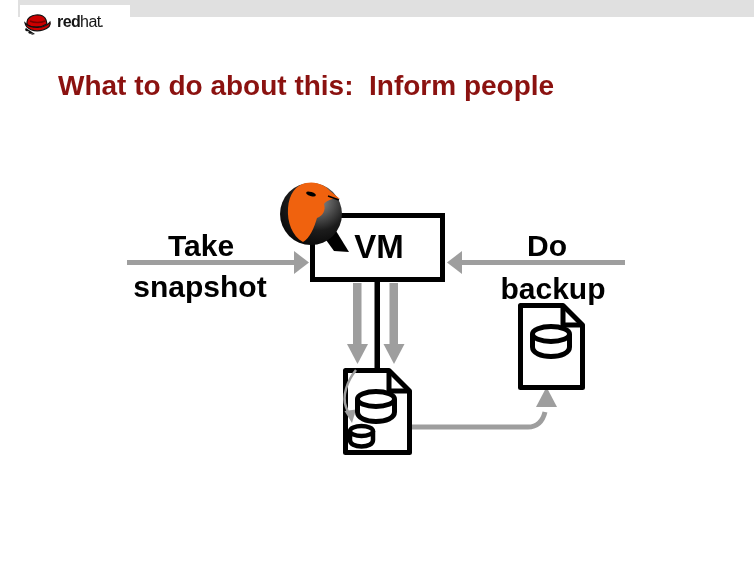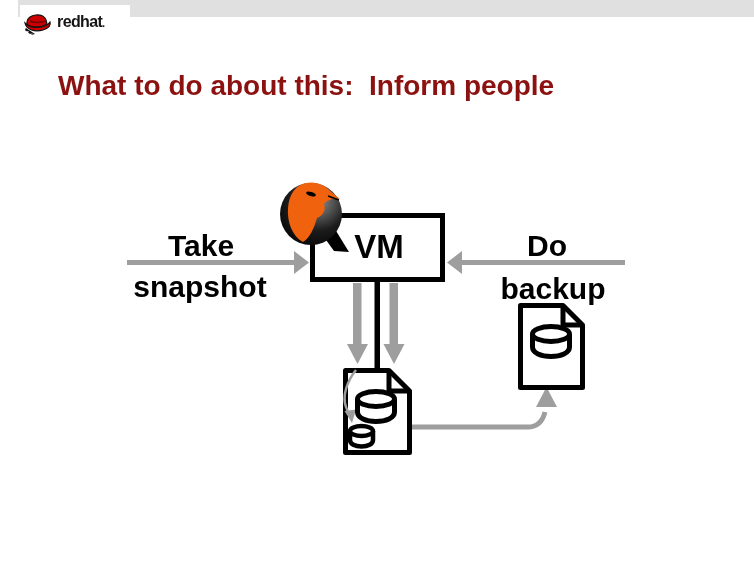--- a/index.html
+++ b/index.html
@@ -8,21 +8,21 @@
     overflow:hidden;font-family:"Liberation Sans",sans-serif;
   }
   .topband{position:absolute;left:18px;right:0;top:0;height:17px;background:#e0e0e0;}
   .logoplate{
     position:absolute;left:20px;top:5px;width:110px;height:33px;background:#ffffff;
     display:flex;align-items:center;
   }
   .hat{width:34px;height:28px;margin-right:3px;}
   .brand{color:#151515;font-size:16px;letter-spacing:-0.6px;white-space:nowrap;}
   .brand .b{font-weight:bold;margin-top:28px;}
-  .brand .l{font-weight:bold;}
+  .brand .l{font-weight:normal;}
   .brand .tm{font-size:10px;font-weight:bold;}
   .title{
     position:absolute;left:48px;top:60px;margin:10px;
     font-size:28px;font-weight:bold;color:#8b1210;white-space:pre;
     font-family:"Liberation Sans",sans-serif;
   }
   svg.diagram{position:absolute;left:0;top:0;}
   text.dlabel{
     font-family:"Liberation Sans",sans-serif;font-weight:bold;
     font-size:30px;fill:#000;text-anchor:middle;

